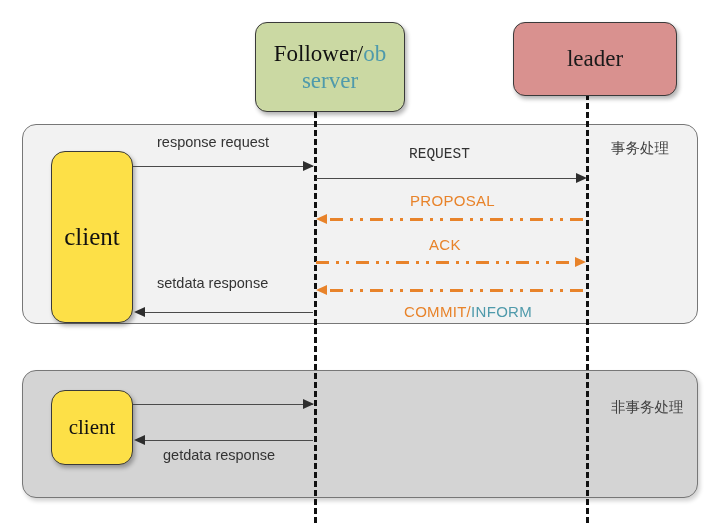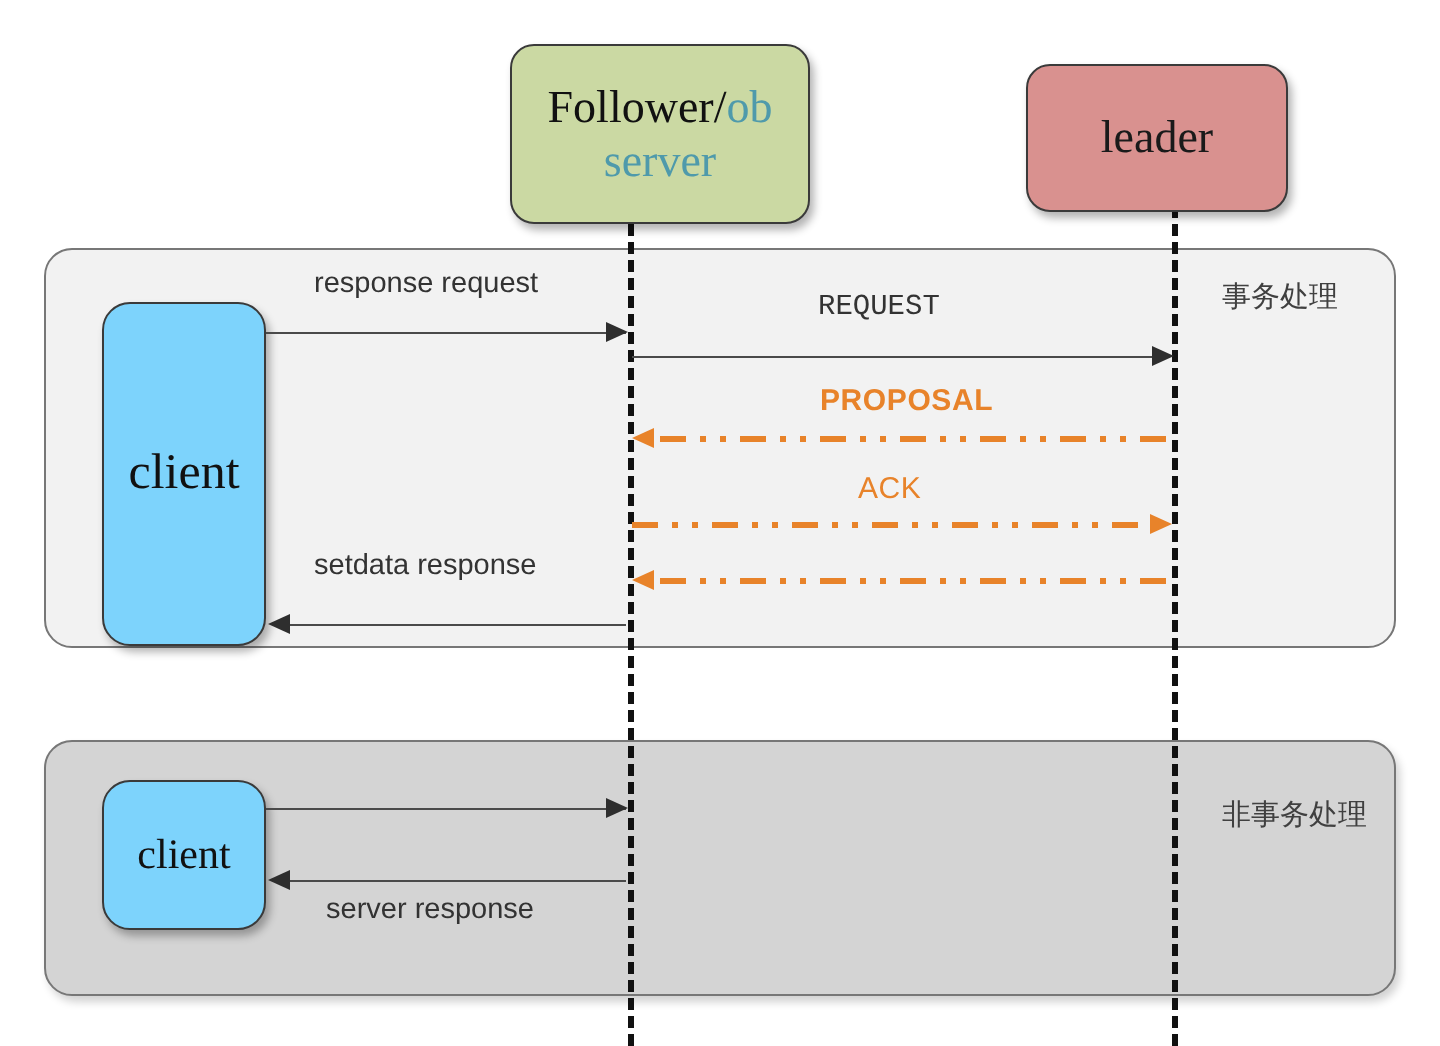--- a/index.html
+++ b/index.html
@@ -41,26 +41,25 @@
     top: 22px;
     width: 150px;
     height: 90px;
     background: #cbd9a3;
     font-size: 23px;
     margin-left: 14px;
   }
   #leader-box {
     left: 513px;
     top: 22px;
-    width: 131px;
+    width: 164px;
     height: 74px;
     background: #d9918f;
     font-size: 23px;
     color: #1a1a1a;
-    margin-top: 10px;
   }
   .tealtext { color: #4f9aab; }
   .blacktext { color: #111111; }
 
   
   .lifeline {
     position: absolute;
     width: 0;
     border-left: 3px dashed #111111;
   }
@@ -94,21 +93,21 @@
     top: 370px;
     width: 676px;
     height: 128px;
     background: #d4d4d4;
     box-shadow: 2px 3px 4px rgba(0,0,0,0.18);
   }
 
   
   .client-box {
     position: absolute;
-    background: #7dd3fc;
+    background: #fde047;
     border: 1.6px solid #3a3a3a;
     border-radius: 14px;
     box-sizing: border-box;
     display: flex;
     align-items: center;
     justify-content: center;
     font-family: "Liberation Serif", serif;
     color: #111111;
     box-shadow: 2px 3px 4px rgba(0,0,0,0.30);
   }
@@ -222,40 +221,41 @@
   </div>
 
   <div class="label" style="left:157px; top:134px;">response request</div>
   <div class="msg-line" style="left:133px; top:166px; width:180px;"></div>
   <div class="arrowhead arrow-right" style="left:303px; top:161px;"></div>
 
   <div class="label" style="left:409px; top:146px;font-family:Liberation Mono, monospace;">REQUEST</div>
   <div class="msg-line" style="left:316px; top:178px; width:268px;"></div>
   <div class="arrowhead arrow-right" style="left:576px; top:173px;"></div>
 
-  <div class="label label-orange" style="left:410px; top:192px;font-weight:bold;">PROPOSAL</div>
+  <div class="label label-orange" style="left:410px; top:192px;">PROPOSAL</div>
   <div class="orange-line" style="left:330px; top:218px; width:257px;"></div>
   <div class="arrowhead arrow-left-orange" style="left:316px; top:214px;"></div>
 
   <div class="label label-orange" style="left:429px; top:236px;">ACK</div>
   <div class="orange-line" style="left:316px; top:261px; width:257px;"></div>
   <div class="arrowhead arrow-right-orange" style="left:575px; top:257px;"></div>
 
 
   <div class="orange-line" style="left:330px; top:289px; width:257px;"></div>
   <div class="arrowhead arrow-left-orange" style="left:316px; top:285px;"></div>
+  <div class="label label-orange" style="left:404px; top:303px;"><span>COMMIT/</span><span class="tealtext">INFORM</span></div>
 
   <div class="label" style="left:157px; top:275px;">setdata response</div>
   <div class="msg-line" style="left:145px; top:312px; width:168px;"></div>
   <div class="arrowhead arrow-left" style="left:134px; top:307px;"></div>
 
   <div class="label label-cn" style="left:611px; top:139px;">事务处理</div>
 
   <div class="msg-line" style="left:133px; top:404px; width:180px;"></div>
   <div class="arrowhead arrow-right" style="left:303px; top:399px;"></div>
 
   <div class="msg-line" style="left:145px; top:440px; width:168px;"></div>
   <div class="arrowhead arrow-left" style="left:134px; top:435px;"></div>
-  <div class="label" style="left:163px; top:447px;">server response</div>
+  <div class="label" style="left:163px; top:447px;">getdata response</div>
 
   <div class="label label-cn" style="left:611px; top:398px;">非事务处理</div>
 
 </div>
 
 </body></html>

